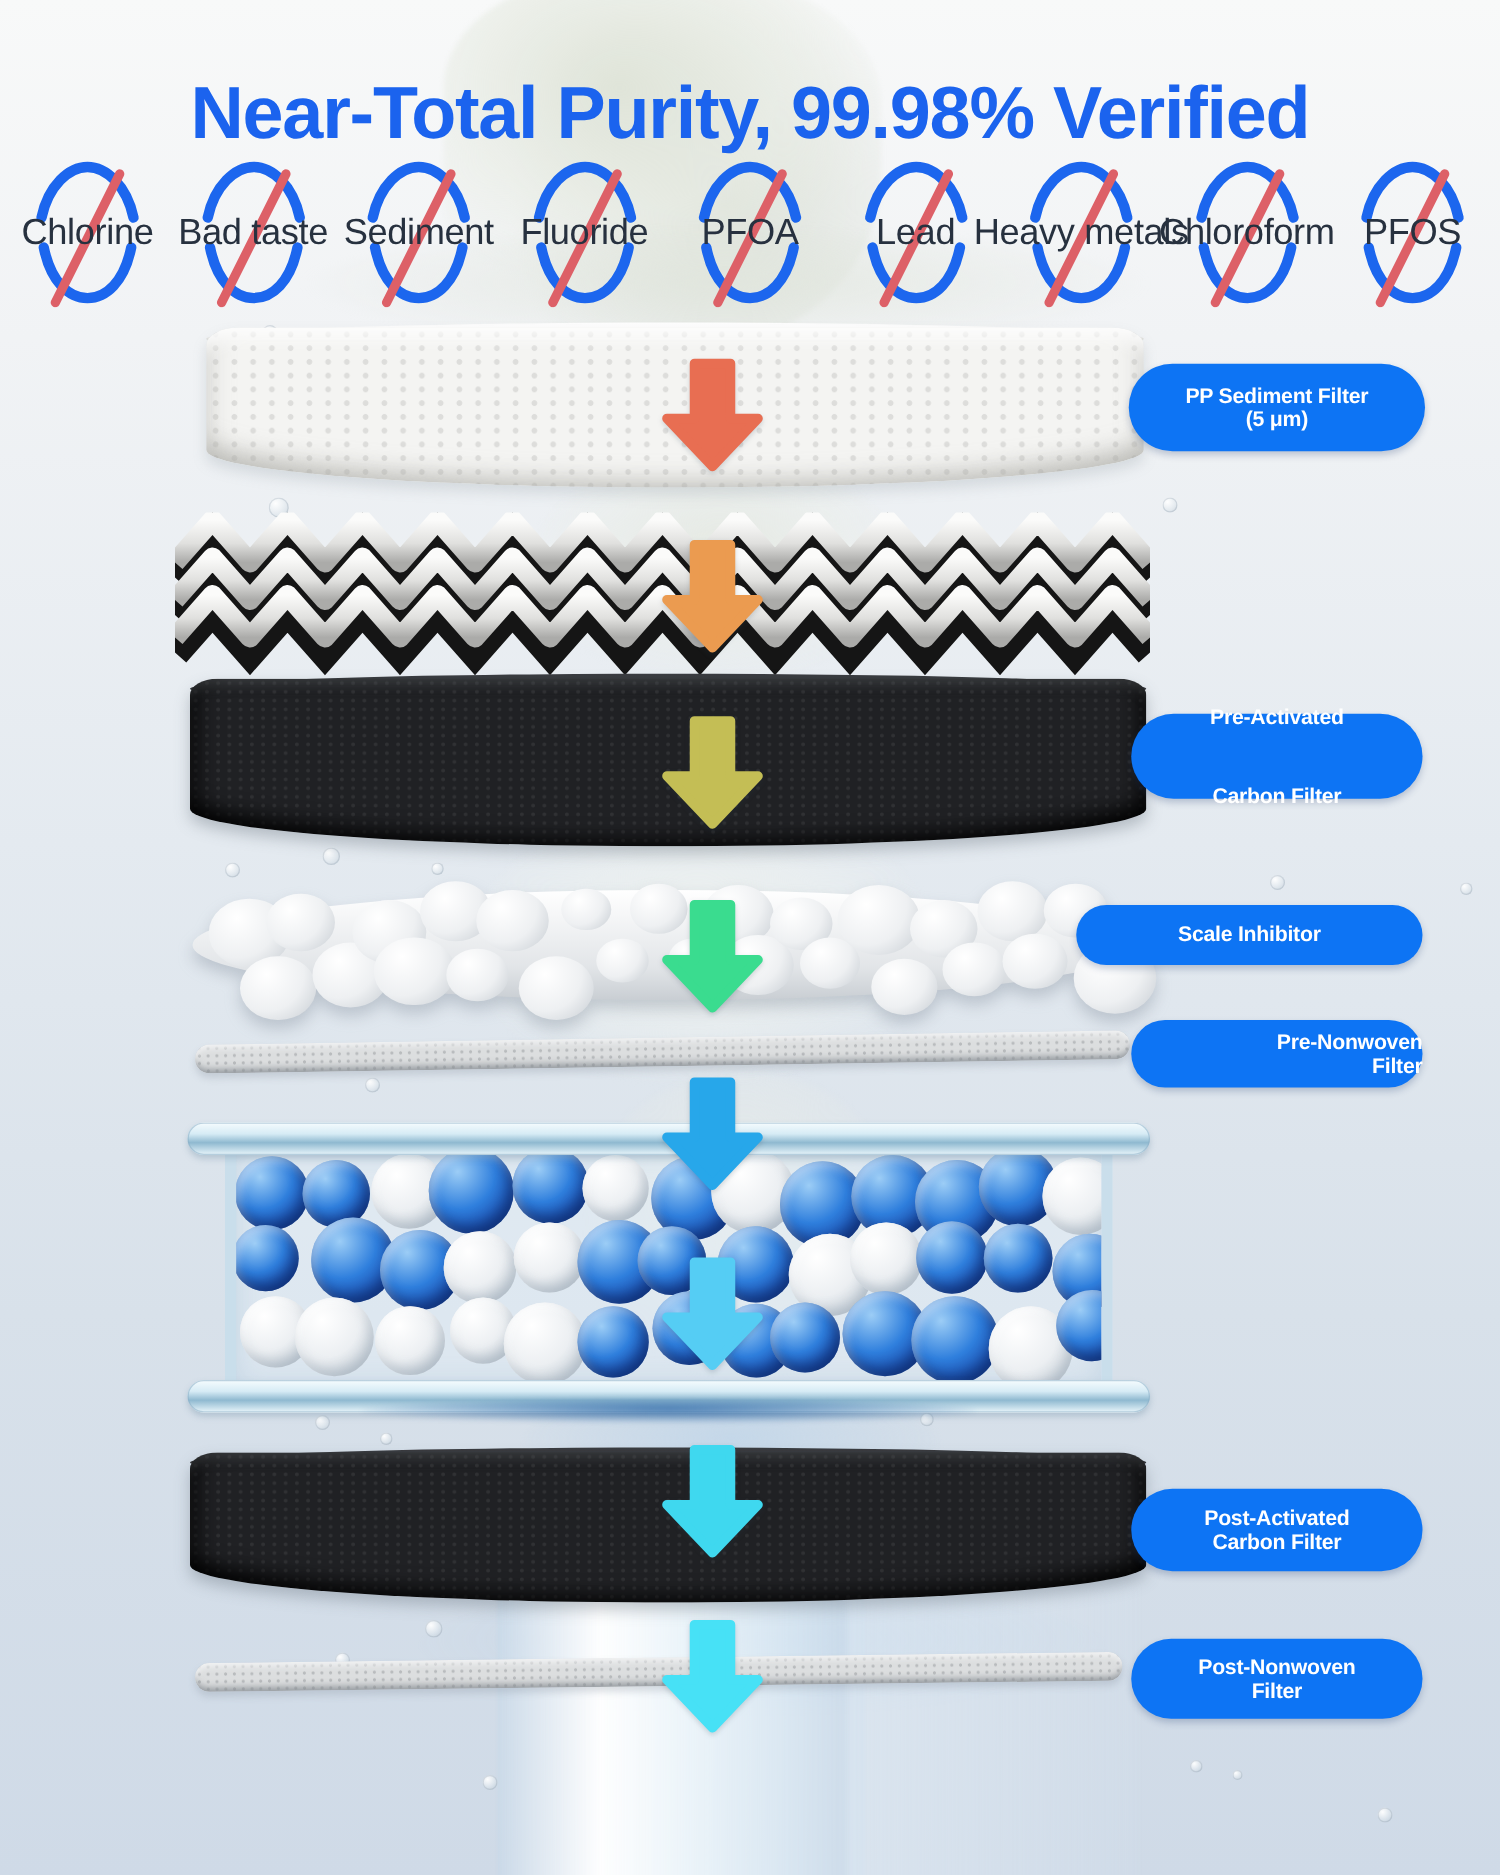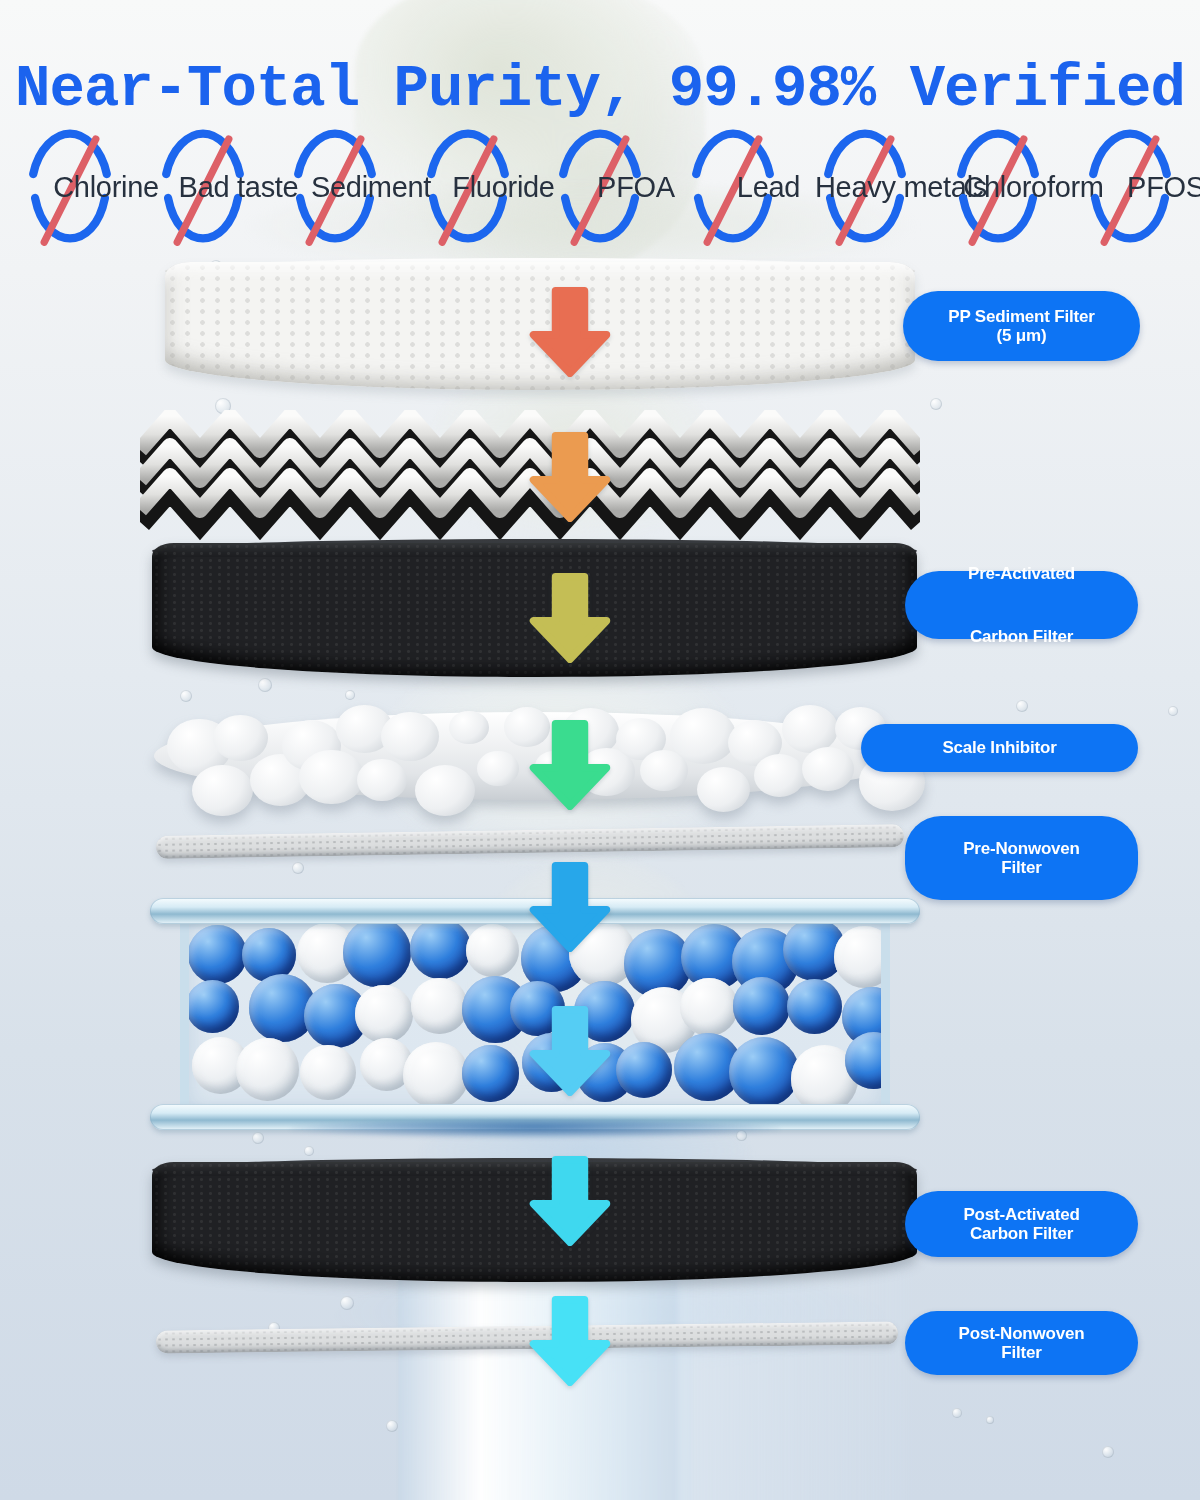--- a/index.html
+++ b/index.html
@@ -43,21 +43,21 @@
     box-shadow:inset 0 0 0 1px rgba(130,148,164,.25);}
   
   .title{position:absolute; z-index:6; top:56px; left:0; width:100%; text-align:center;
     font-size:59px; font-weight:bold; letter-spacing:-1px;}
   
   .contam-row{position:absolute; z-index:6; top:126px; left:0; right:0; padding:0 24px;
     display:flex; justify-content:space-between; align-items:flex-start;}
   .contam{position:relative; height:122px; min-width:92px; display:flex; justify-content:center;}
   .contam svg{display:block;}
   .contam .lbl{position:absolute; top:50%; left:50%; transform:translate(-50%,-50%);
-    white-space:nowrap; font-size:29px; letter-spacing:-.3px;margin-left:36px;}
+    white-space:nowrap; font-size:29px; letter-spacing:-.3px;}
   
   .layer{position:absolute; z-index:3;}
   .layer-pp{left:165px; top:262px; width:750px; height:128px;}
   .pp-body{position:absolute; inset:0; border-radius:26px 26px 50% 50%/14px 14px 30px 30px;
     background-color:#f4f4f2;
     background-image:radial-gradient(circle, #dddddb 2px, rgba(0,0,0,0) 2.6px);
     background-size:15px 11px;
     box-shadow:inset 0 16px 14px -8px rgba(255,255,255,.95), inset 0 -16px 18px -10px rgba(165,165,160,.55),
                inset 14px 0 18px -10px rgba(190,190,186,.5), inset -14px 0 18px -10px rgba(190,190,186,.5),
                0 6px 10px rgba(140,150,160,.25);}
@@ -114,21 +114,21 @@
   
   .pill{position:absolute; z-index:7; color:#ffffff; font-weight:bold; text-align:center;
     display:flex; flex-direction:column; justify-content:center; align-items:center;
     border-radius:36px; font-size:17px; line-height:1.14; letter-spacing:-.2px;
     box-shadow:0 3px 6px rgba(30,60,110,.25);}
   .pill span:empty{display:none;}
   .pill1{left:903px; top:291px; width:237px; height:70px;}
   .pill2{left:869px; top:438px; width:268px; height:64px;}
   .pill3{left:905px; top:571px; width:233px; height:68px;gap:44px;}
   .pill4{left:861px; top:724px; width:277px; height:48px;}
-  .pill5{left:905px; top:816px; width:233px; height:84px;}
+  .pill5{left:905px; top:816px; width:233px; height:54px;align-items:flex-end;}
   .pill6{left:841px; top:969px; width:297px; height:80px; font-size:25px;}
   .pill7{left:905px; top:1191px; width:233px; height:66px;}
   .pill8{left:905px; top:1311px; width:233px; height:64px;}
 </style>
 </head>
 <body>
 
 <div class="canvas">
 
   <div class="water gush-top"></div>
@@ -159,21 +159,21 @@
       <div class="droplet" style="left: 1016px; top: 700px; width: 12px; height: 12px;"></div>
       <div class="droplet" style="left: 1168px; top: 706px; width: 10px; height: 10px;"></div>
       <div class="droplet" style="left: 736px; top: 1130px; width: 11px; height: 11px;"></div>
       <div class="droplet" style="left: 952px; top: 1408px; width: 10px; height: 10px;"></div>
       <div class="droplet" style="left: 986px; top: 1416px; width: 8px; height: 8px;"></div>
       <div class="droplet" style="left: 1102px; top: 1446px; width: 12px; height: 12px;"></div>
       <div class="droplet" style="left: 210px; top: 260px; width: 12px; height: 12px;"></div>
       <div class="droplet" style="left: 760px; top: 262px; width: 11px; height: 11px;"></div>
     </div>
 
-  <div class="title" style="color: rgb(27, 99, 238); font-family: Liberation Mono, monospace;">Near-Total Purity, 99.98% Verified</div>
+  <div class="title" style="color: rgb(27, 99, 238);">Near-Total Purity, 99.98% Verified</div>
 
   <div class="contam-row">
     <div class="contam">
       <svg class="no-icon" width="92" height="120" viewBox="0 0 100 130">
           <path d="M10,52 C16,24 34,8 50,8 C66,8 84,24 90,52" fill="none" stroke="#1c66ee" stroke-width="9" stroke-linecap="round"></path>
           <path d="M12,78 C18,108 34,122 50,122 C66,122 82,108 88,78" fill="none" stroke="#1c66ee" stroke-width="9" stroke-linecap="round"></path>
           <path d="M78,14 L22,126" fill="none" stroke="#dd6067" stroke-width="8" stroke-linecap="round"></path>
         </svg>
       <span class="lbl" style="color: rgb(39, 49, 63);">Chlorine</span>
     </div>

